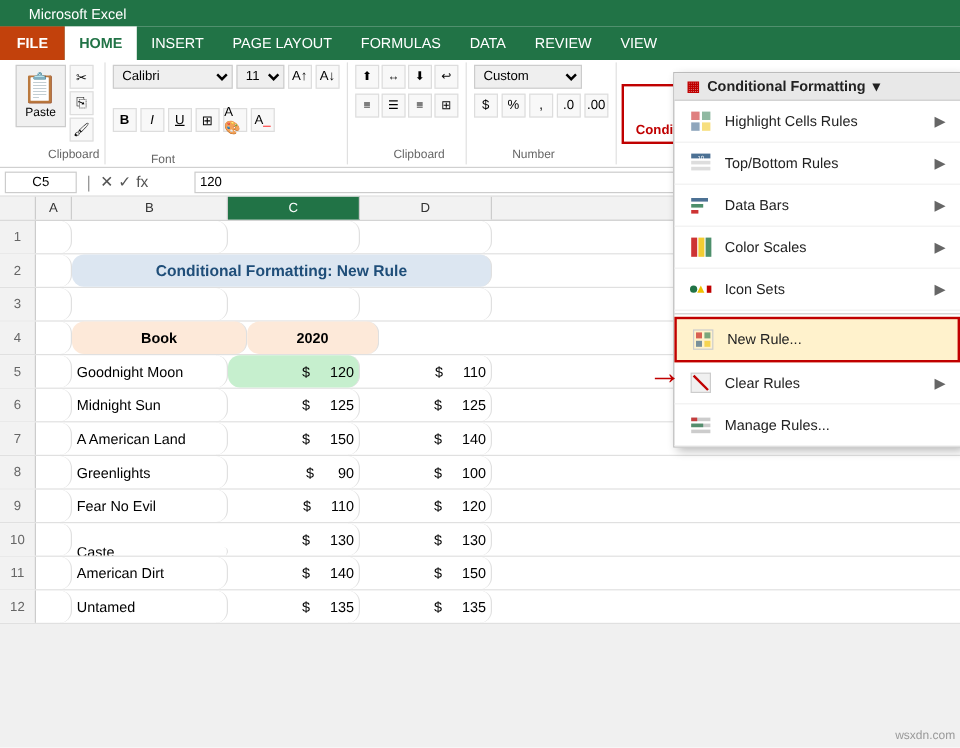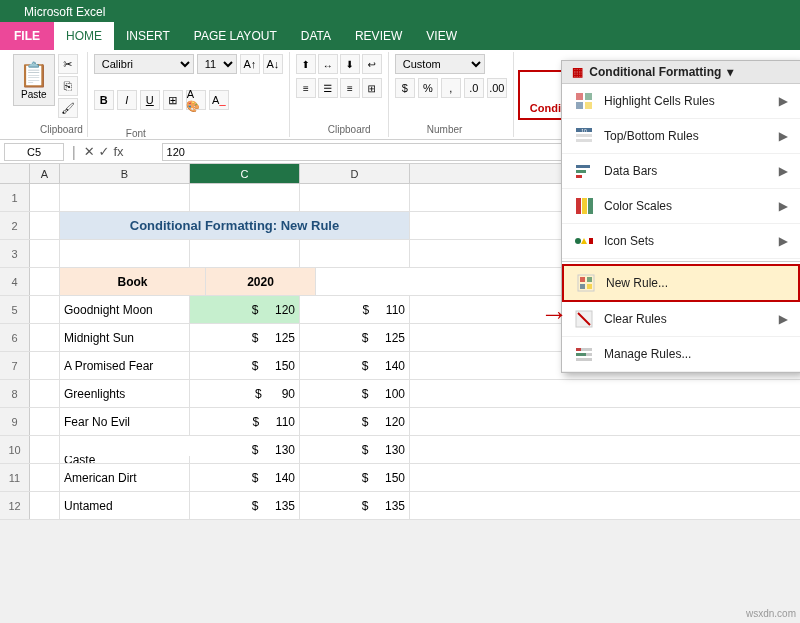--- a/index.html
+++ b/index.html
@@ -24,22 +24,22 @@
     }
     .ribbon-tab {
       padding: 4px 12px;
       color: white;
       font-size: 12px;
       cursor: pointer;
       display: flex;
       align-items: center;
       font-weight: 500;
     }
-    .ribbon-tab.file { background: #ec4899; padding: 4px 14px; font-weight: bold; }
-    .ribbon-tab.active { background: white; color: #217346; font-weight: normal; }
+    .ribbon-tab.file { background: #c2410c; padding: 4px 14px; font-weight: bold; }
+    .ribbon-tab.active { background: white; color: #217346; font-weight: bold; }
 
     
     .ribbon {
       background: white;
       border-bottom: 1px solid #d0d0d0;
       display: flex;
       align-items: stretch;
       padding: 2px 4px;
       height: 90px;
       position: relative;
@@ -237,20 +237,21 @@
       flex-shrink: 0;
     }
     .cell {
       border-right: 1px solid #e0e0e0;
       display: flex;
       align-items: center;
       padding: 0 4px;
       font-size: 12px;
       flex-shrink: 0;
       overflow: hidden;
+      border-radius: 10px;
     }
     .cell.highlight { background: #c6efce; }
     .cell-center { justify-content: center; }
     .cell-right { justify-content: flex-end; }
     .cell-header { background: #fde9d9; font-weight: bold; justify-content: center; }
     .cell-title { background: #dce6f1; font-weight: bold; justify-content: center; color: #1f4e79; font-size: 13px; }
 
     
     .dropdown-overlay {
       position: fixed;
@@ -315,20 +316,21 @@
 
 <div class="title-bar">
   <span>Microsoft Excel</span>
 </div>
 
 <div class="ribbon-tabs">
   <div class="ribbon-tab file">FILE</div>
   <div class="ribbon-tab active">HOME</div>
   <div class="ribbon-tab">INSERT</div>
   <div class="ribbon-tab">PAGE LAYOUT</div>
+  <div class="ribbon-tab">FORMULAS</div>
   <div class="ribbon-tab">DATA</div>
   <div class="ribbon-tab">REVIEW</div>
   <div class="ribbon-tab">VIEW</div>
 </div>
 
 <div class="ribbon">
 
   <div class="clipboard-area">
     <div style="display:flex;gap:3px;margin-bottom:2px;">
       <div class="paste-btn">
@@ -467,21 +469,21 @@
       <div class="row-num">6</div>
       <div class="cell" style="width:30px;"></div>
       <div class="cell" style="width:130px;">Midnight Sun</div>
       <div class="cell cell-right" style="width:110px;">$&nbsp;&nbsp;&nbsp;&nbsp;&nbsp;125</div>
       <div class="cell cell-right" style="width:110px;">$&nbsp;&nbsp;&nbsp;&nbsp;&nbsp;125</div>
     </div>
 
     <div class="sheet-row">
       <div class="row-num">7</div>
       <div class="cell" style="width:30px;"></div>
-      <div class="cell" style="width:130px;">A Promised Fear</div>
+      <div class="cell" style="width:130px;">A American Land</div>
       <div class="cell cell-right" style="width:110px;">$&nbsp;&nbsp;&nbsp;&nbsp;&nbsp;150</div>
       <div class="cell cell-right" style="width:110px;">$&nbsp;&nbsp;&nbsp;&nbsp;&nbsp;140</div>
     </div>
 
     <div class="sheet-row">
       <div class="row-num">8</div>
       <div class="cell" style="width:30px;"></div>
       <div class="cell" style="width:130px;">Greenlights</div>
       <div class="cell cell-right" style="width:110px;">$&nbsp;&nbsp;&nbsp;&nbsp;&nbsp;&nbsp;90</div>
       <div class="cell cell-right" style="width:110px;">$&nbsp;&nbsp;&nbsp;&nbsp;&nbsp;100</div>

